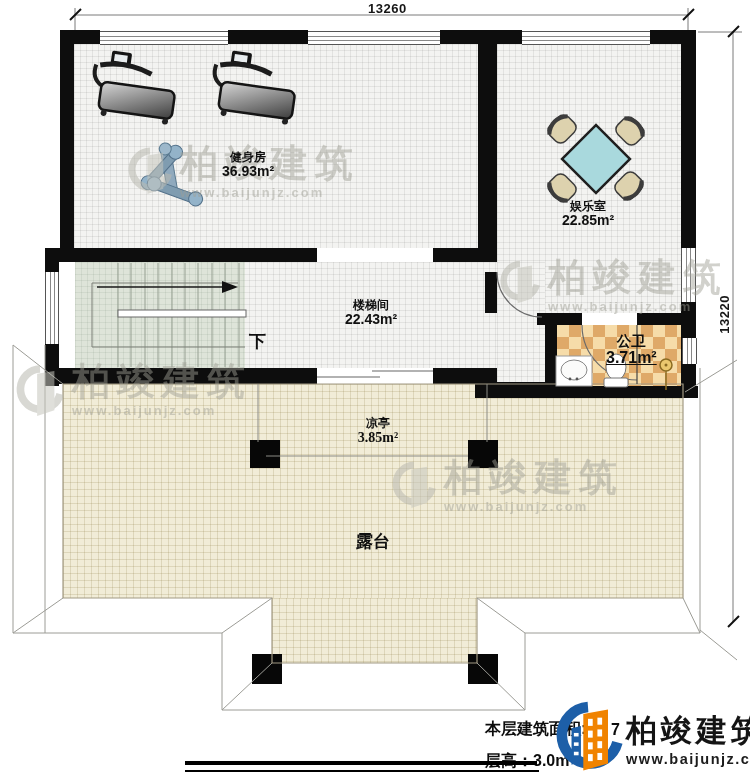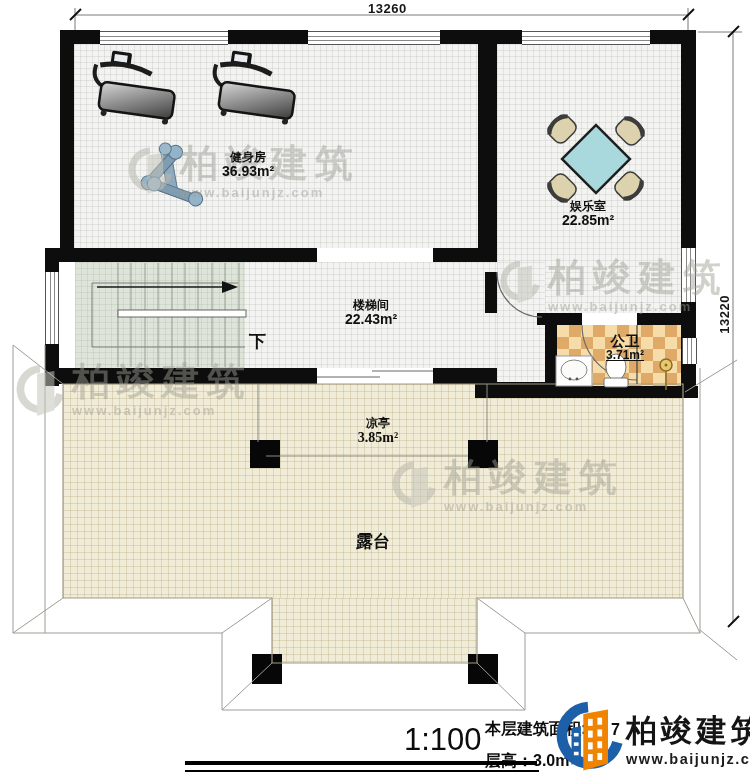--- a/index.html
+++ b/index.html
@@ -298,32 +298,31 @@
     <span class="rname">娱乐室</span>
     <span class="rarea">22.85m²</span>
   </div>
   <div class="abs rlabel" style="left:345px;top:299px;text-align:center;">
     <span class="rname">楼梯间</span>
     <span class="rarea">22.43m²</span>
   </div>
   <div class="abs rlabel" style="left:249px;top:332px;font-size:17px;"><span>下</span></div>
   <div class="abs rlabel" style="left:558px;top:333px;margin-left:48px;">
     <span class="rname" style="font-size:14.5px;">公卫</span>
-    <span class="rarea" style="font-size:12px;text-decoration:underline;">3.71m²</span>
+    <span class="rarea" style="font-size:16px;text-decoration:underline;">3.71m²</span>
   </div>
   <div class="abs rlabel" style="left:348px;top:417px;width:60px;font-family:Liberation Serif, serif;">
     <span class="rname">凉亭</span>
     <span class="rarea">3.85m²</span>
   </div>
   <div class="abs rlabel" style="left:356px;top:532px;font-size:17px;"><span>露台</span></div>
 
   <div class="abs dim" style="left:368px;top:1px;">13260</div>
   <div class="abs dim dim-v" style="left:717px;top:295px;">13220</div>
 
-  <div class="abs plan-scale" style="left:404px;top:722px;">1:100</div>
   <div class="abs uline" style="left:185px;top:761px;width:352px;height:4px;"></div>
   <div class="abs uline" style="left:185px;top:770px;width:354px;height:2px;"></div>
   <div class="abs tb-small" style="left:485px;top:719px;">本层建筑面积:</div>
   <div class="abs tb-small" style="left:611px;top:721px;z-index:55;">7</div>
   <div class="abs tb-small" style="left:485px;top:751px;">层高：3.0m</div>
 
   <svg class="abs" style="left:552px;top:700px;z-index:60;" width="72" height="80" viewBox="0 0 60 68">
     <path d="M30,6 A24,24 0 1 0 55,36" fill="none" stroke="#1d5fa8" stroke-width="9"></path>
     <polygon points="26,12 47,8 47,54 26,60" fill="#f08300"></polygon>
     <g fill="#fff">

